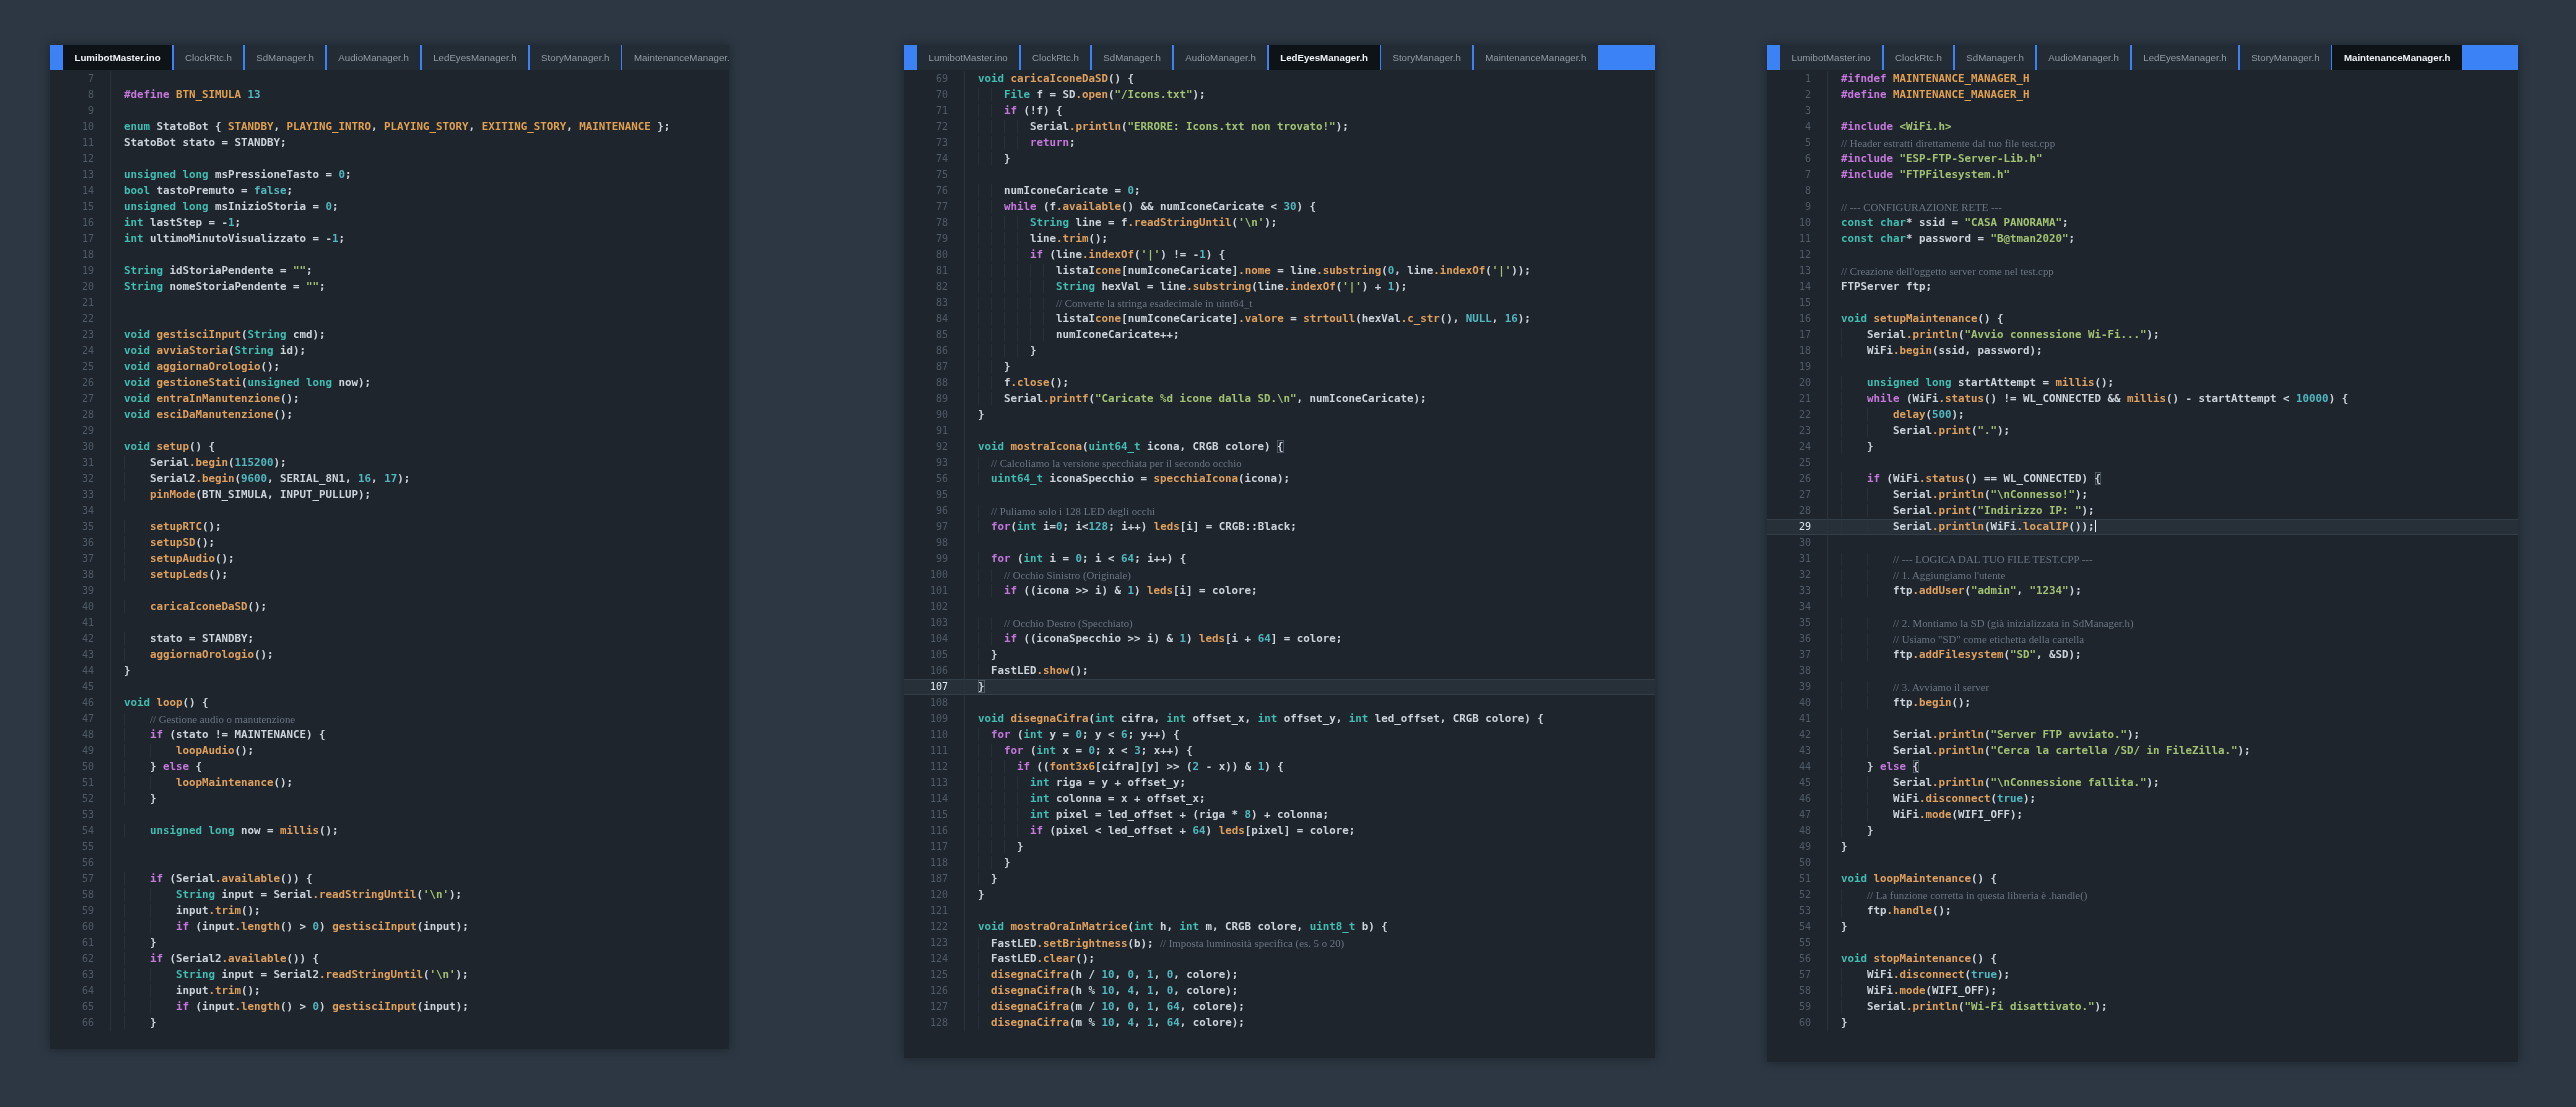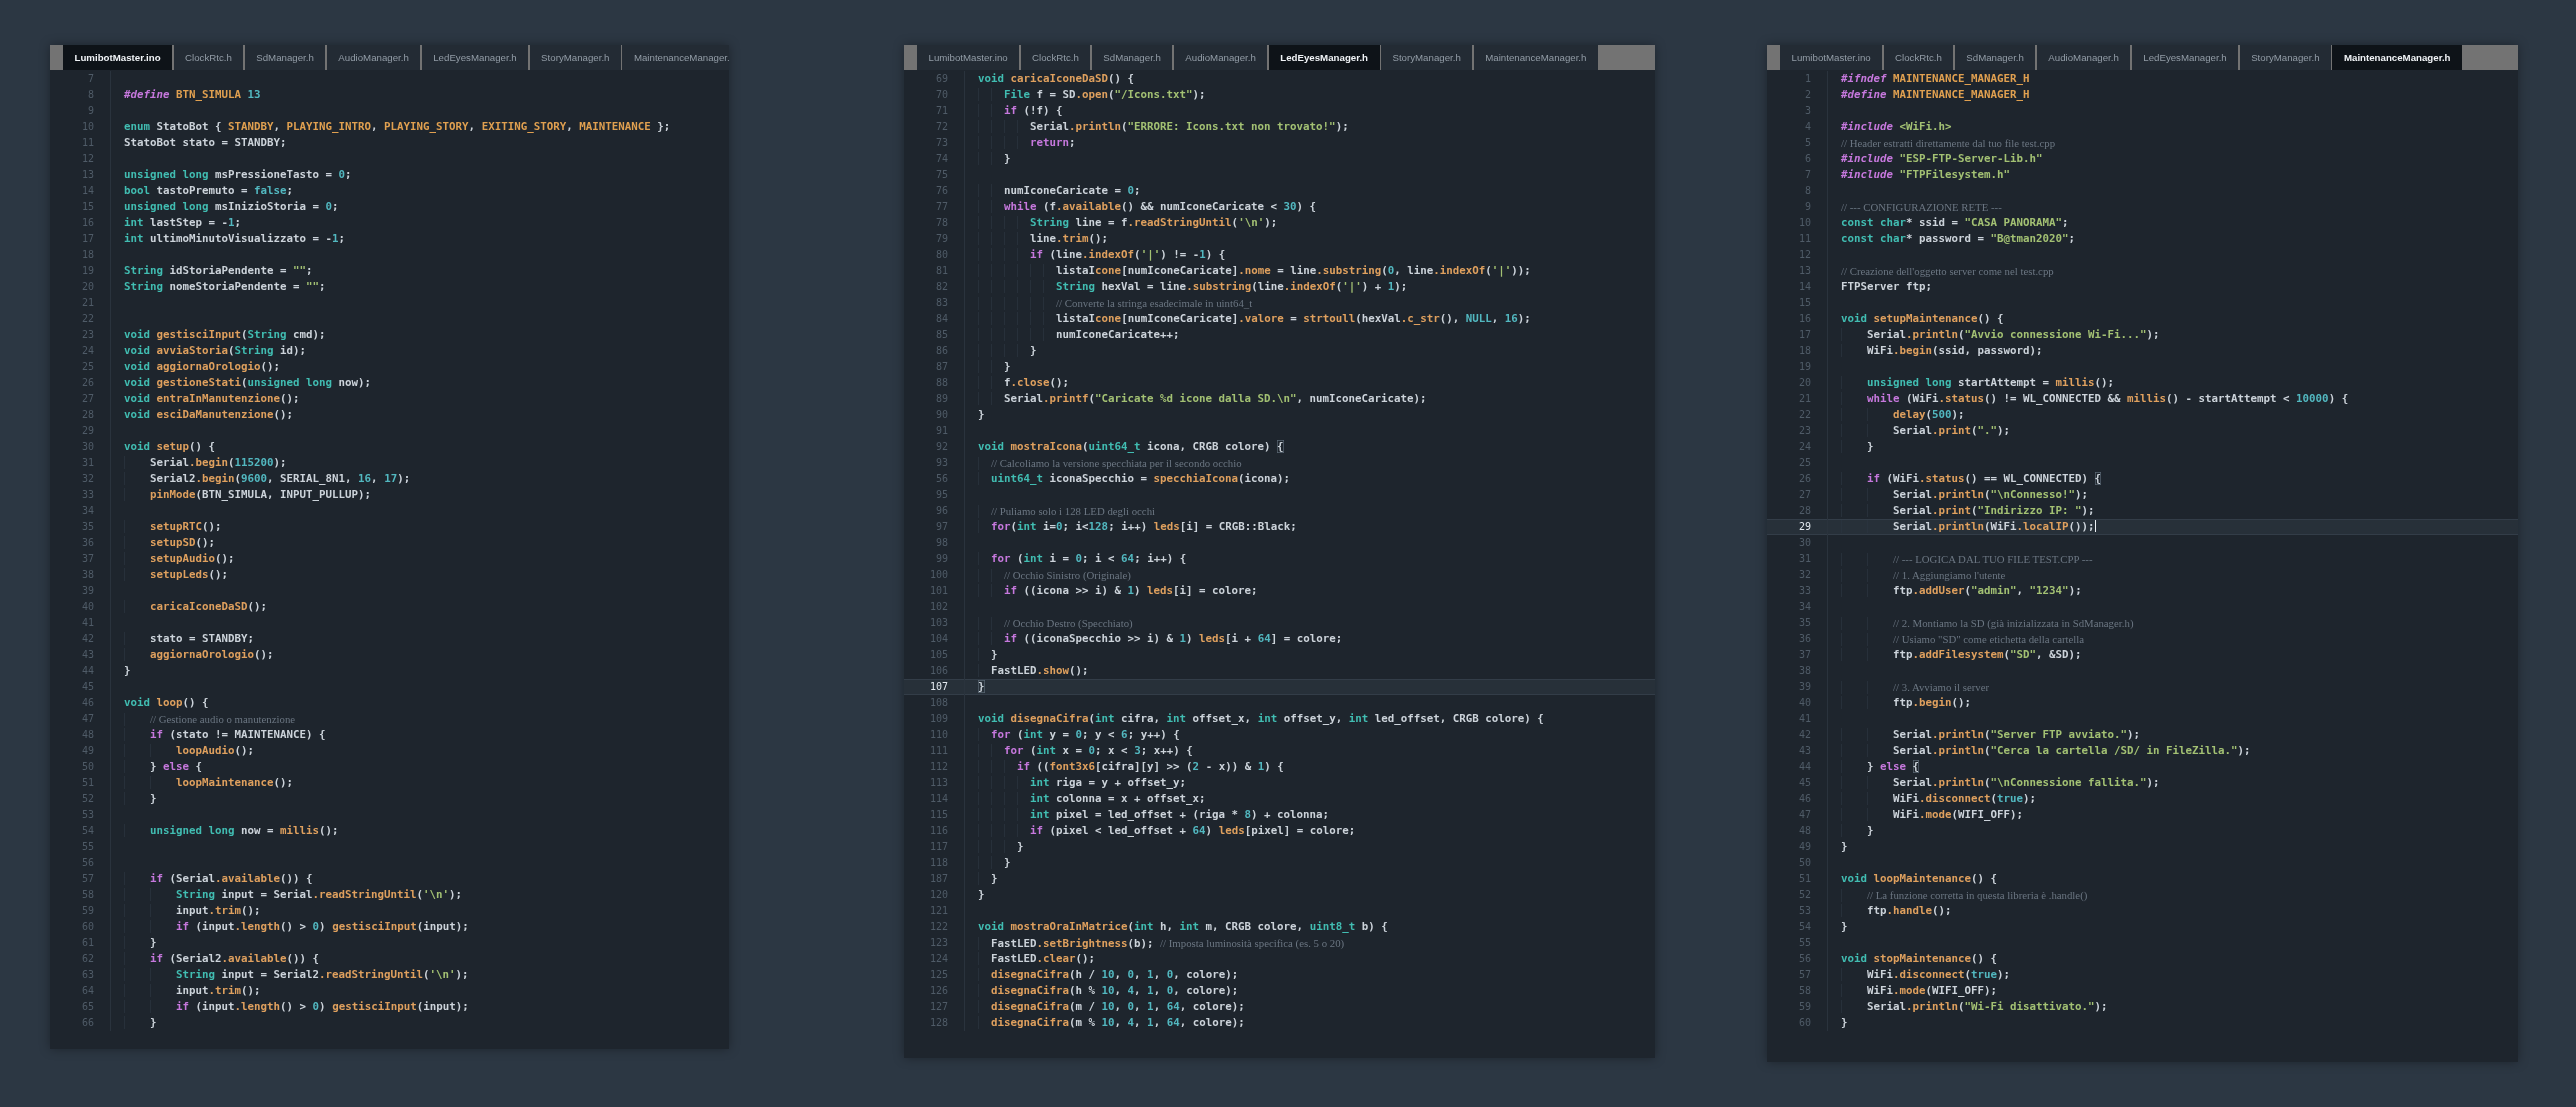--- a/index.html
+++ b/index.html
@@ -10,21 +10,21 @@
   }
   .editor-panel{
     position:absolute;
     background:#1e252d;
     box-shadow:0 0 10px rgba(0,0,0,.35);
     overflow:hidden;
     display:flex;flex-direction:column;
   }
   .tabbar{
     height:24.5px;flex:0 0 24.5px;
-    background:#737373;
+    background:#3b82f6;
     display:flex;align-items:stretch;
     gap:1.4px;
     padding-left:13px;
     overflow:hidden;
   }
   .tab{
     display:flex;align-items:center;
     padding:0 11.5px;
     background:#232b34;
     color:#939da7;
@@ -63,21 +63,21 @@
     border-right:1.4px solid #2a333d;
   }
   .lc{padding-left:13px;}
   
   .k{color:var(--kw);text-align:right;}
   .t{color:var(--type);}
   .f{color:var(--fn);}
   .s{color:var(--str);font-weight:bold;}
   .c{color:var(--com);font-weight:normal;font-family:Liberation Serif, serif;}
   .n{color:var(--num);}
-  .p{color:var(--kw);font-style:italic;}
+  .p{color:var(--kw);}
   .m{color:var(--macro);}
   .ig{box-shadow:inset 0.7px 0 0 #2c3640;}
   .bx{box-shadow:inset 0 0 0 0.7px #5a6773;}
   .caret{display:inline-block;width:1.4px;height:12.3px;background:#edf2f6;vertical-align:-2.2px;}
 </style>
 </head>
 <body style="--kw: #c678dd; --type: #41bdb2; --fn: #dfa05e; --str: #a3c173; --com: #6b7682; --num: #52b8c0; --macro: #e0a050; background: rgb(44, 55, 67);">
 
 <section class="editor-panel" style="left: 50px; top: 45px; width: 679px; height: 1004px;">
   <div class="tabbar">

